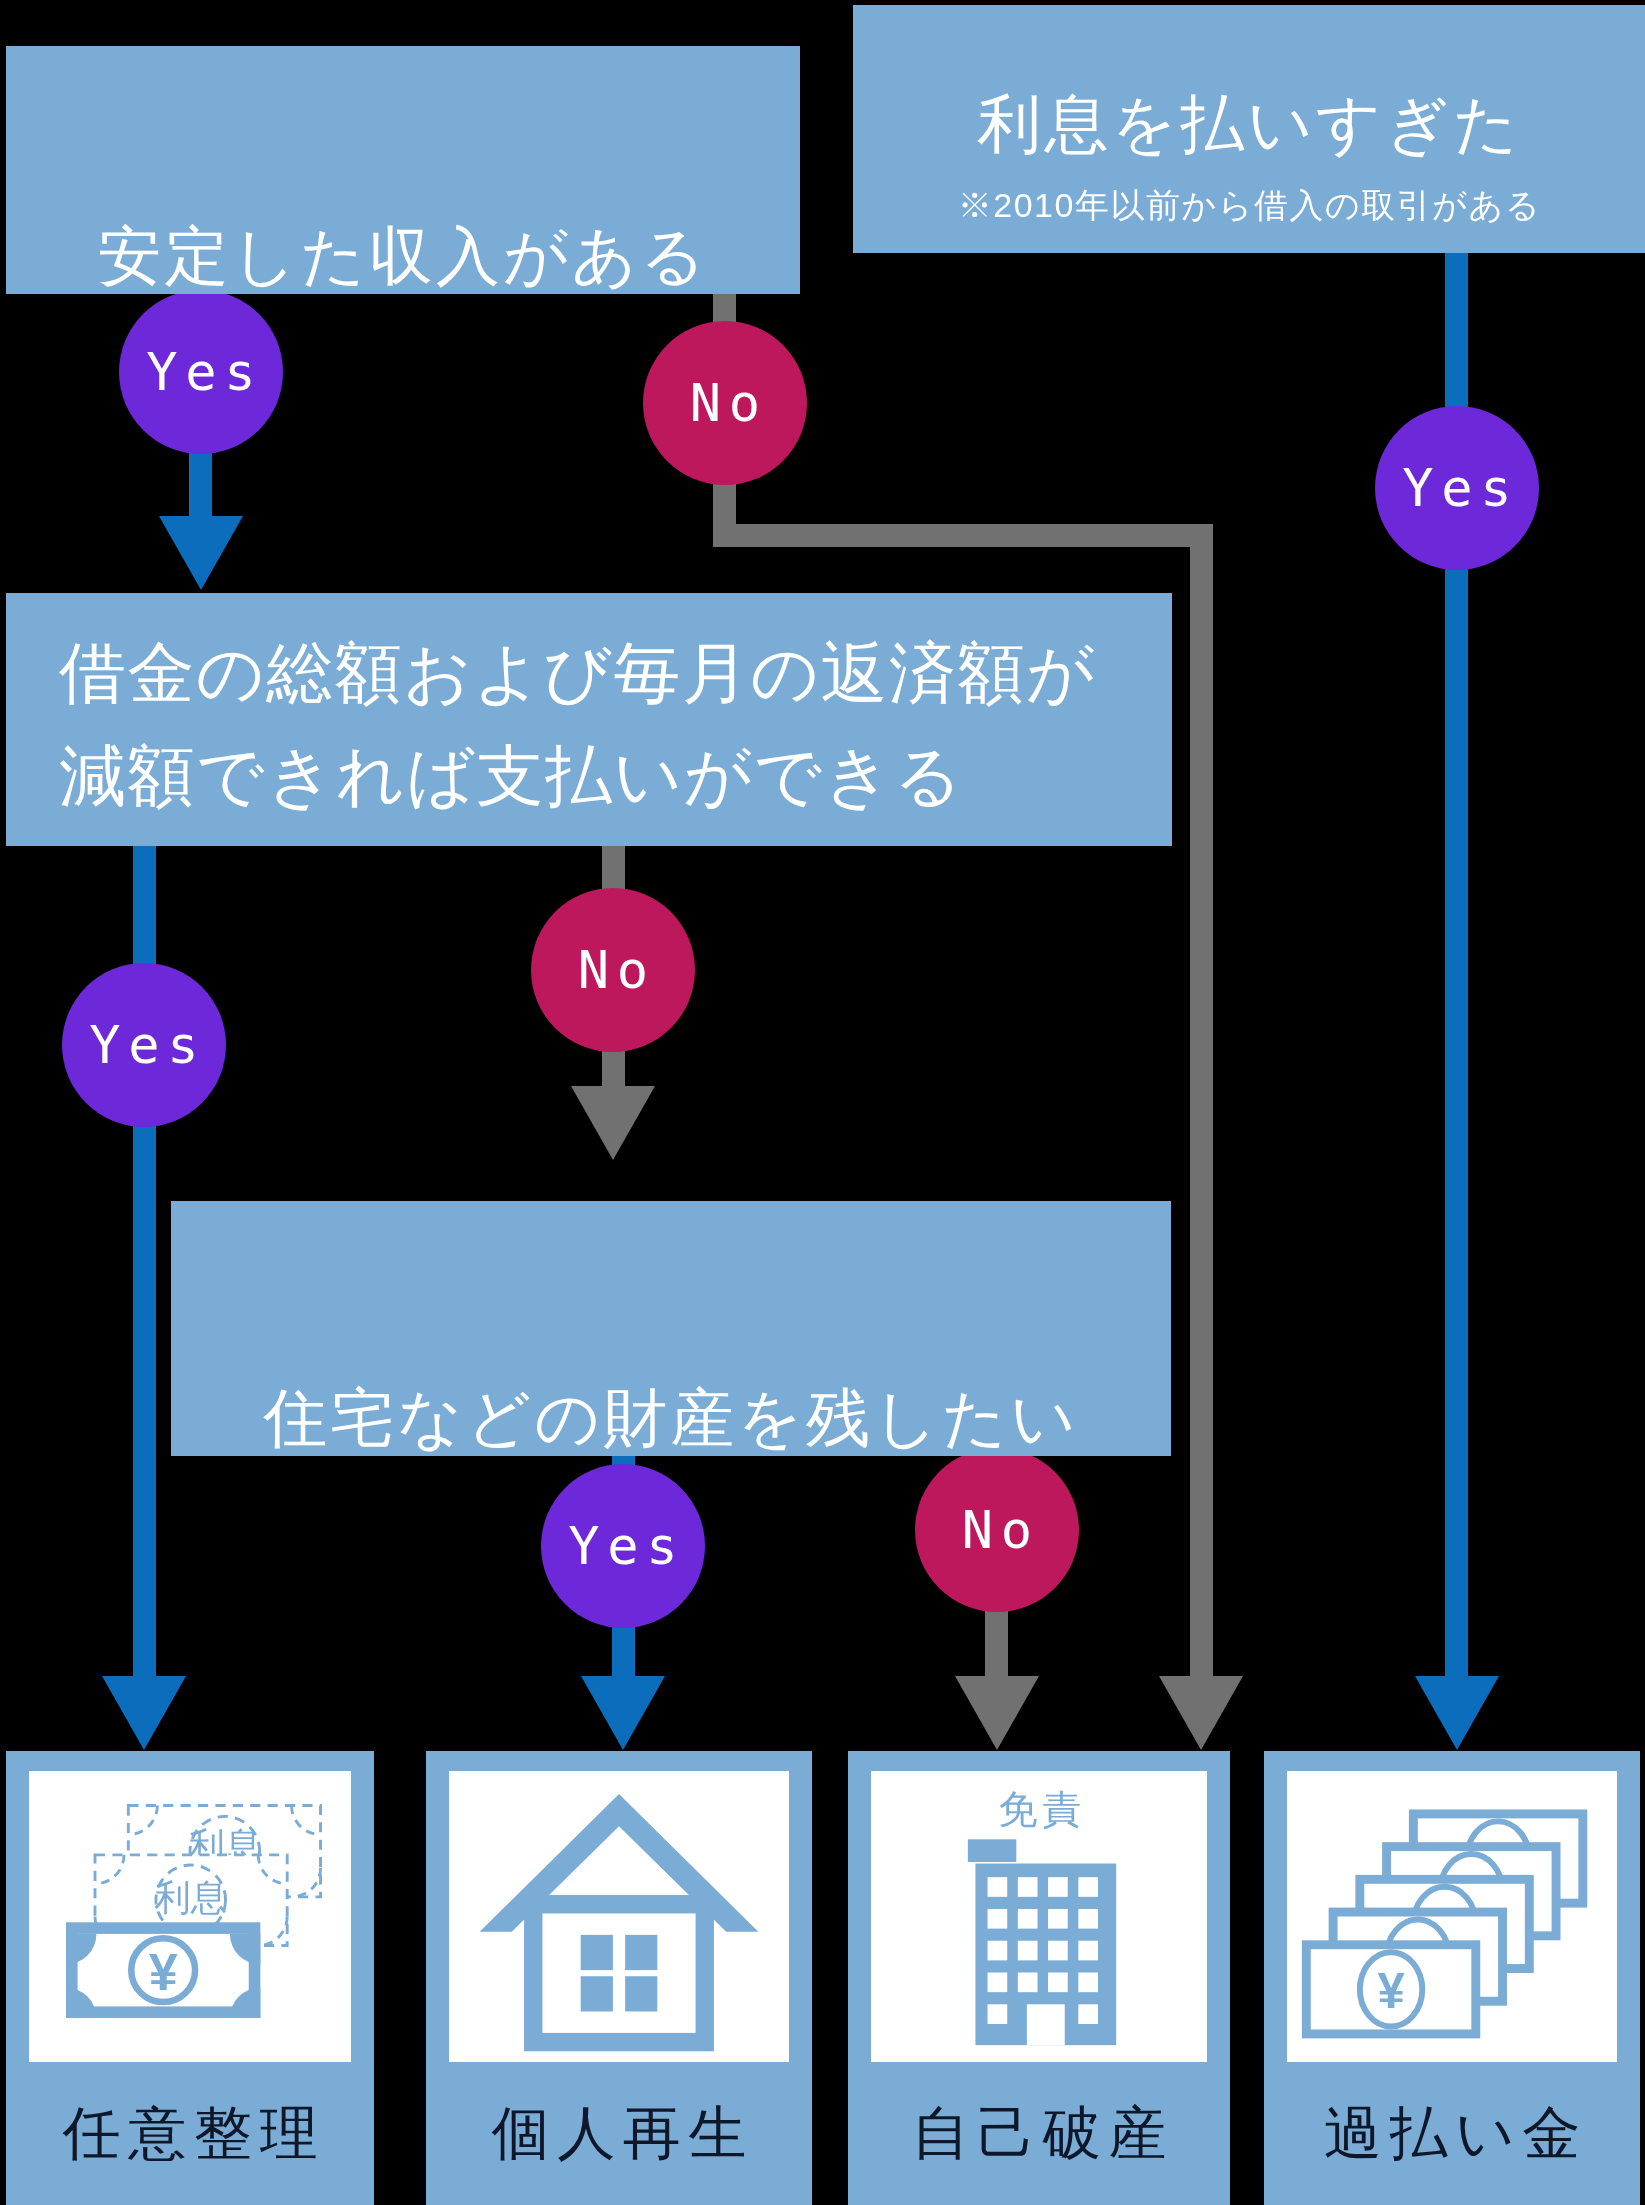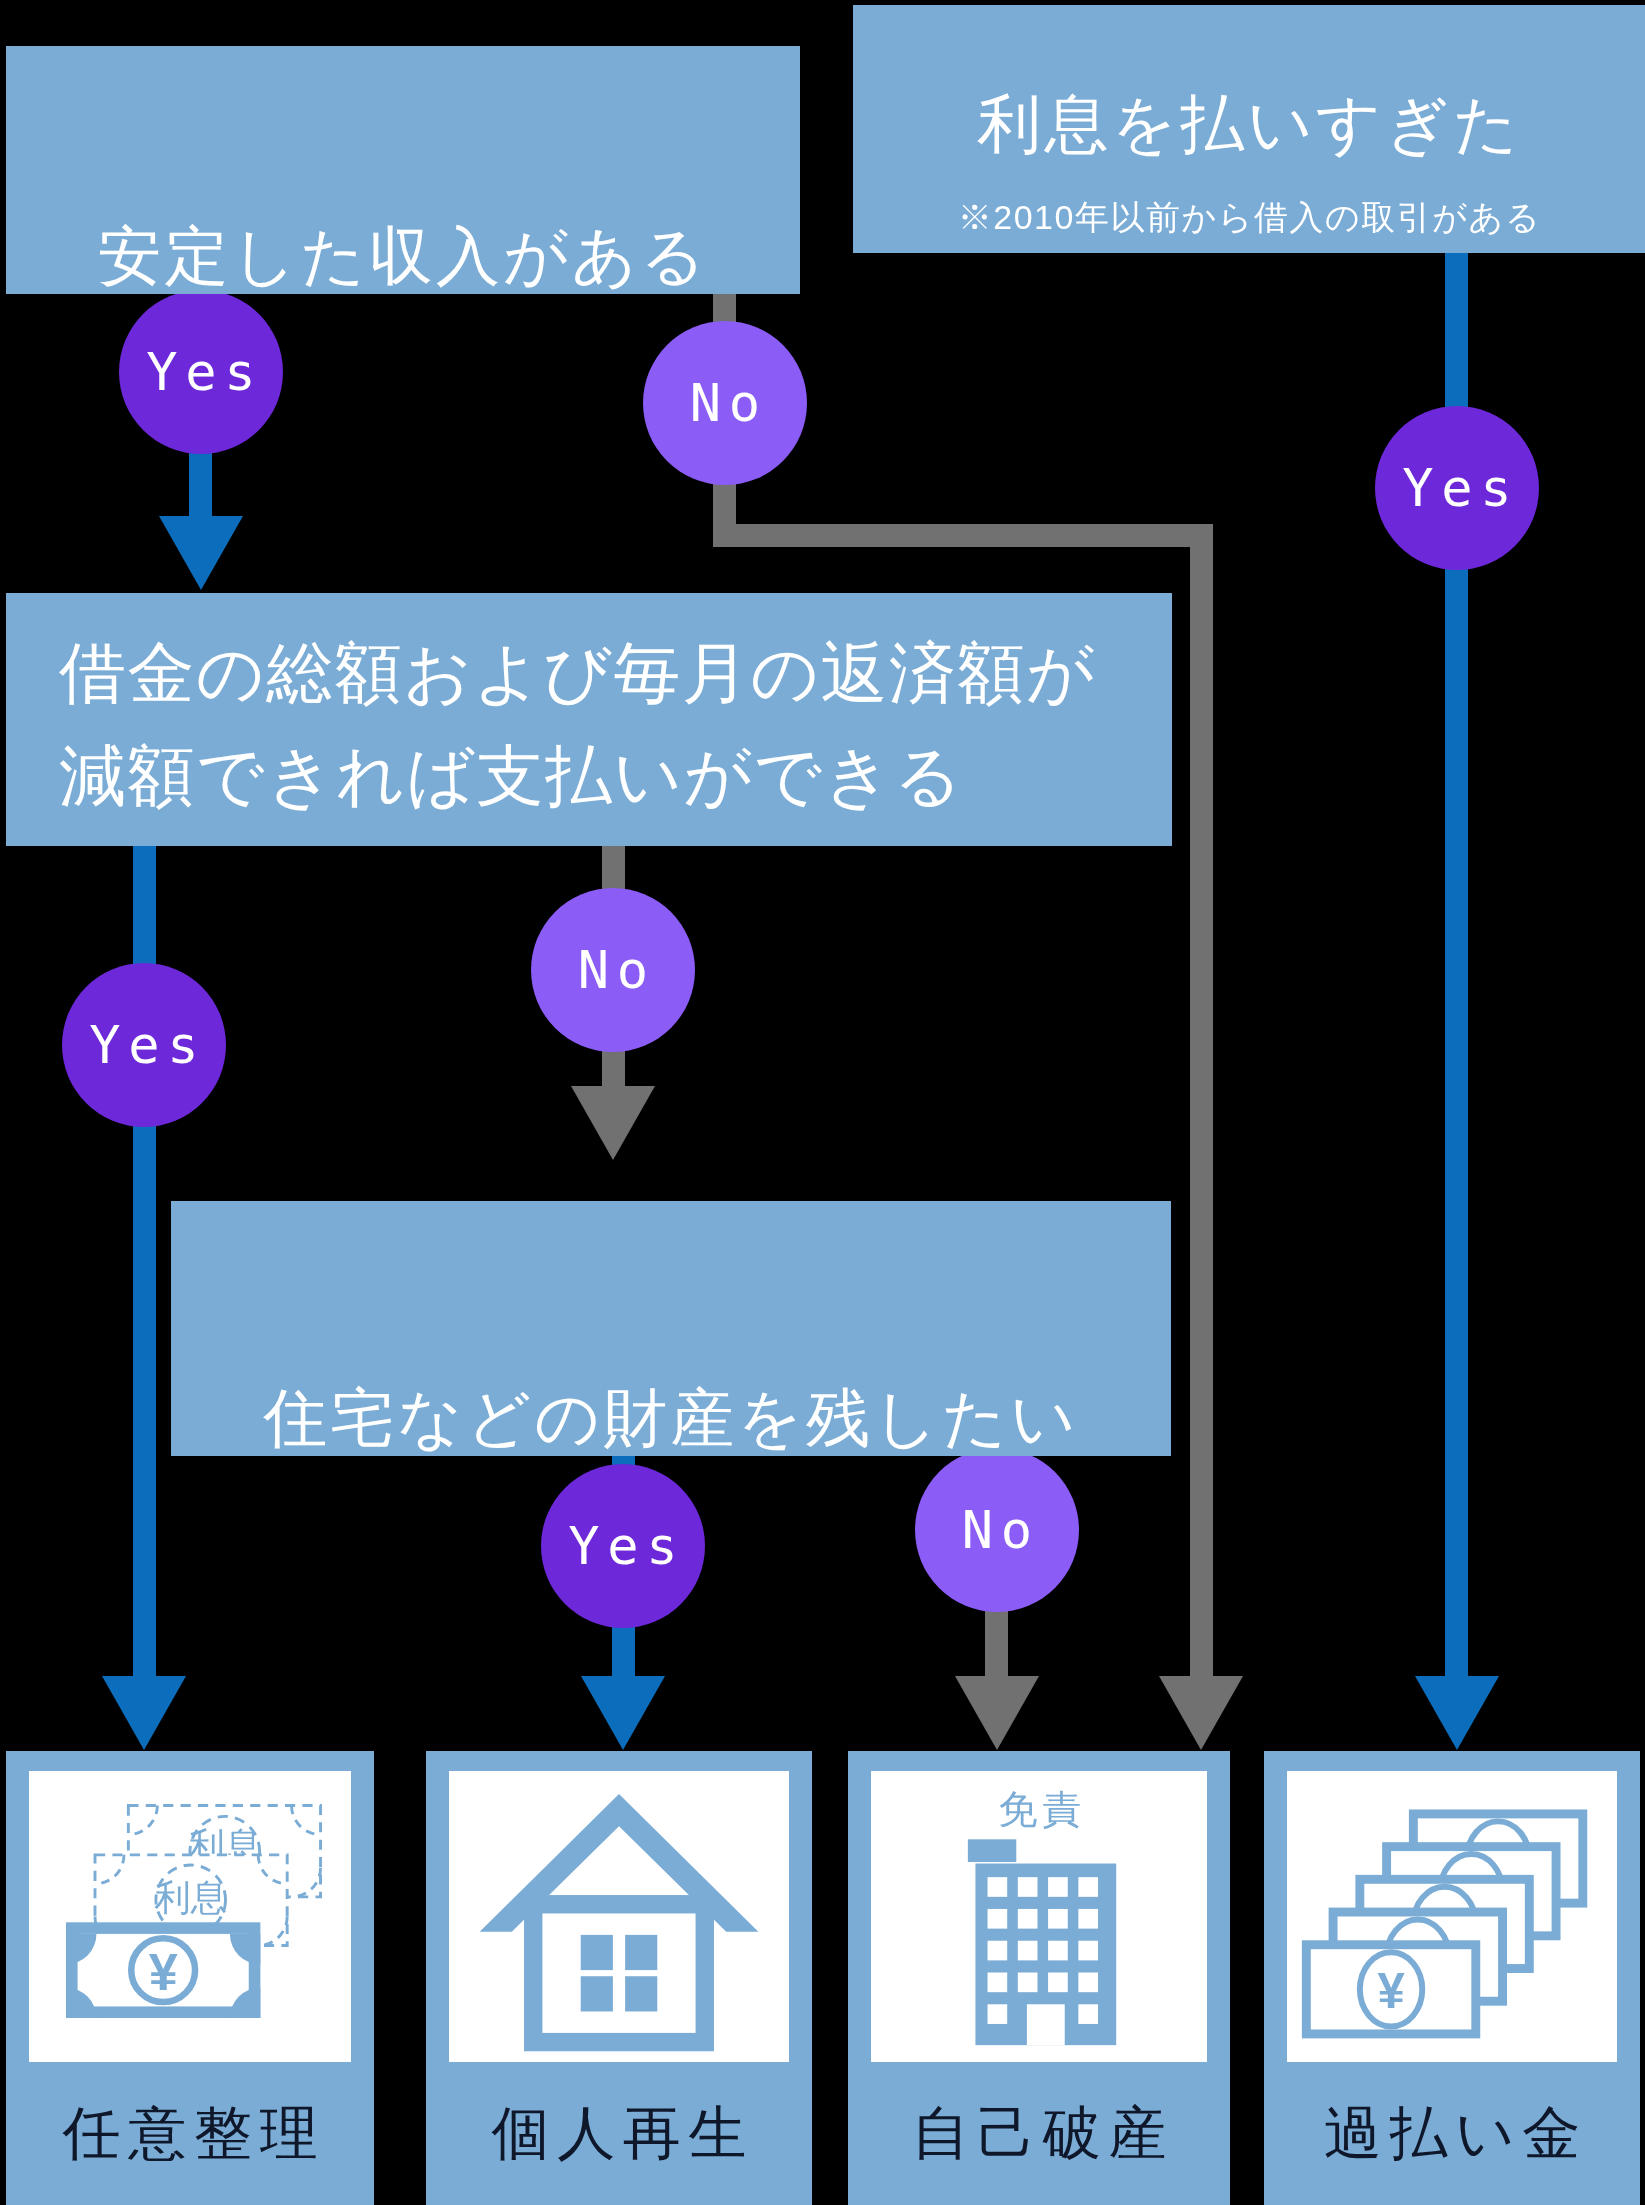--- a/index.html
+++ b/index.html
@@ -3,38 +3,38 @@
 <meta charset="utf-8">
 <style>
   html,body{margin:0;padding:0;background:#000;}
   .stage{position:relative;width:1646px;height:2205px;background:#000;
          font-family:"Liberation Sans",sans-serif;overflow:hidden;}
   
   .qbox{position:absolute;background:#7aacd5;color:#fff;box-sizing:border-box;}
   .qbox.centered{display:flex;align-items:flex-end;justify-content:center;margin-top:41px;}
   .qtext{font-size:64px;letter-spacing:3.1px;line-height:1.15;white-space:nowrap;}
   .qbox-b{display:flex;flex-direction:column;align-items:center;padding-top:83px;}
-  .qnote{font-size:34px;letter-spacing:1.5px;margin-top:34px;}
+  .qnote{font-size:34px;letter-spacing:1.5px;margin-top:22px;}
   .qbox-c{padding:28px 0 0 53px;font-size:67px;letter-spacing:1.5px;line-height:103px;}
   
   .line{position:absolute;}
   .line.blue{background:#0b6dbb;}
   .line.gray{background:#717171;}
   
   .arrow{position:absolute;width:0;height:0;
          border-left:42px solid transparent;border-right:42px solid transparent;
          border-top-width:74px;border-top-style:solid;}
   .arrow.blue{border-top-color:#0b6dbb;}
   .arrow.gray{border-top-color:#717171;}
   
   .badge{position:absolute;width:164px;height:164px;border-radius:50%;color:#fff;
          display:flex;align-items:center;justify-content:center;
          font-family:"DejaVu Sans Mono",monospace;font-size:52px;letter-spacing:7.7px;text-indent:7.7px;}
   .badge.blue{background:#6d28d9;}
-  .badge.gray{background:#8b5cf6;}
+  .badge.gray{background:#be185d;}
   
   .result{position:absolute;top:1751px;height:454px;background:#7aacd5;box-sizing:border-box;
           padding-top:20px;display:flex;flex-direction:column;align-items:center;}
   .panel{background:#fff;width:calc(100% - 46px);height:291px;}
   .panel svg{display:block;width:100%;height:100%;}
   .result .label{flex:1;display:flex;align-items:center;justify-content:center;
                  font-size:58px;color:#0f172a;letter-spacing:7.7px;text-indent:7.7px;white-space:nowrap;}
   .icon-stroke{fill:none;stroke:#7aacd5;}
   .icon-fill{fill:#7aacd5;}
   .icon-text{fill:#7aacd5;font-family:"Liberation Sans",sans-serif;}

